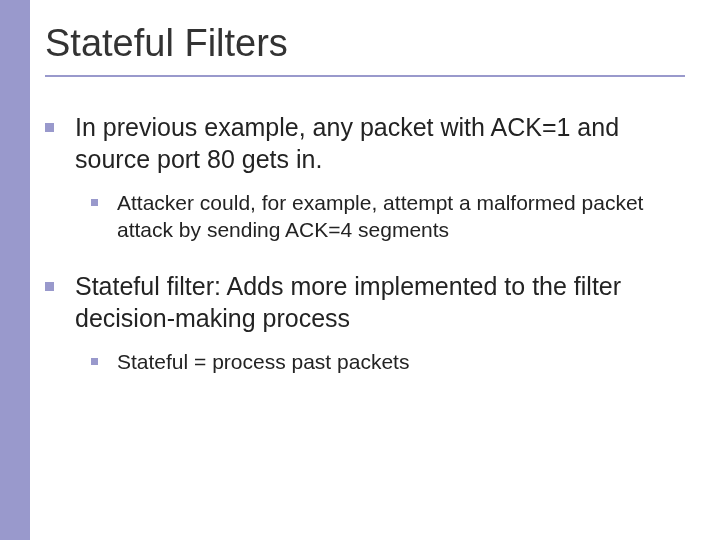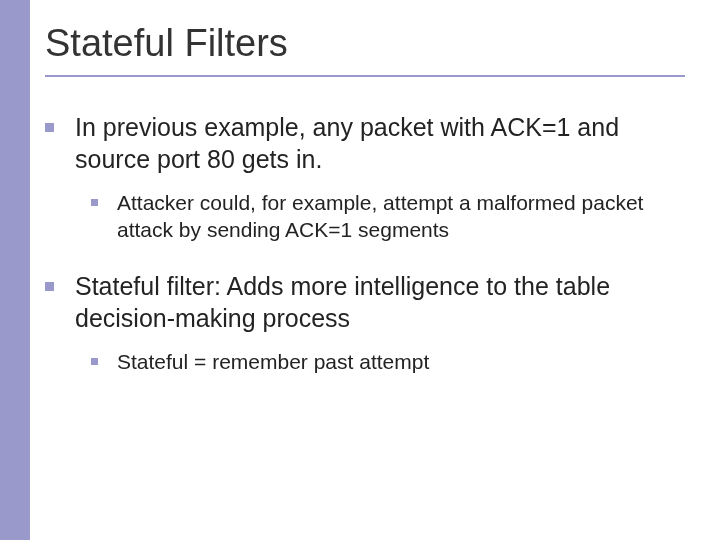--- a/index.html
+++ b/index.html
@@ -97,30 +97,30 @@
   <div class="title-underline"></div>
 
   <div class="main-list">
 
     <div class="main-item">
       <div class="main-bullet"></div>
       <div class="main-text">In previous example, any packet with ACK=1 and source port 80 gets in.</div>
       <div class="sub-list">
         <div class="sub-item">
           <div class="sub-bullet"></div>
-          <div class="sub-text">Attacker could, for example, attempt a malformed packet attack by sending ACK=1 segments</div>
+          <div class="sub-text">Attacker could, for example, attempt a malformed packet attack by sending ACK=4 segments</div>
         </div>
       </div>
     </div>
 
     <div class="main-item">
       <div class="main-bullet"></div>
-      <div class="main-text">Stateful filter: Adds more intelligence to the table decision-making process</div>
+      <div class="main-text">Stateful filter: Adds more implemented to the filter decision-making process</div>
       <div class="sub-list">
         <div class="sub-item">
           <div class="sub-bullet"></div>
-          <div class="sub-text">Stateful = remember past attempt</div>
+          <div class="sub-text">Stateful = process past packets</div>
         </div>
       </div>
     </div>
 
   </div>
 </div>
 
 </body></html>

